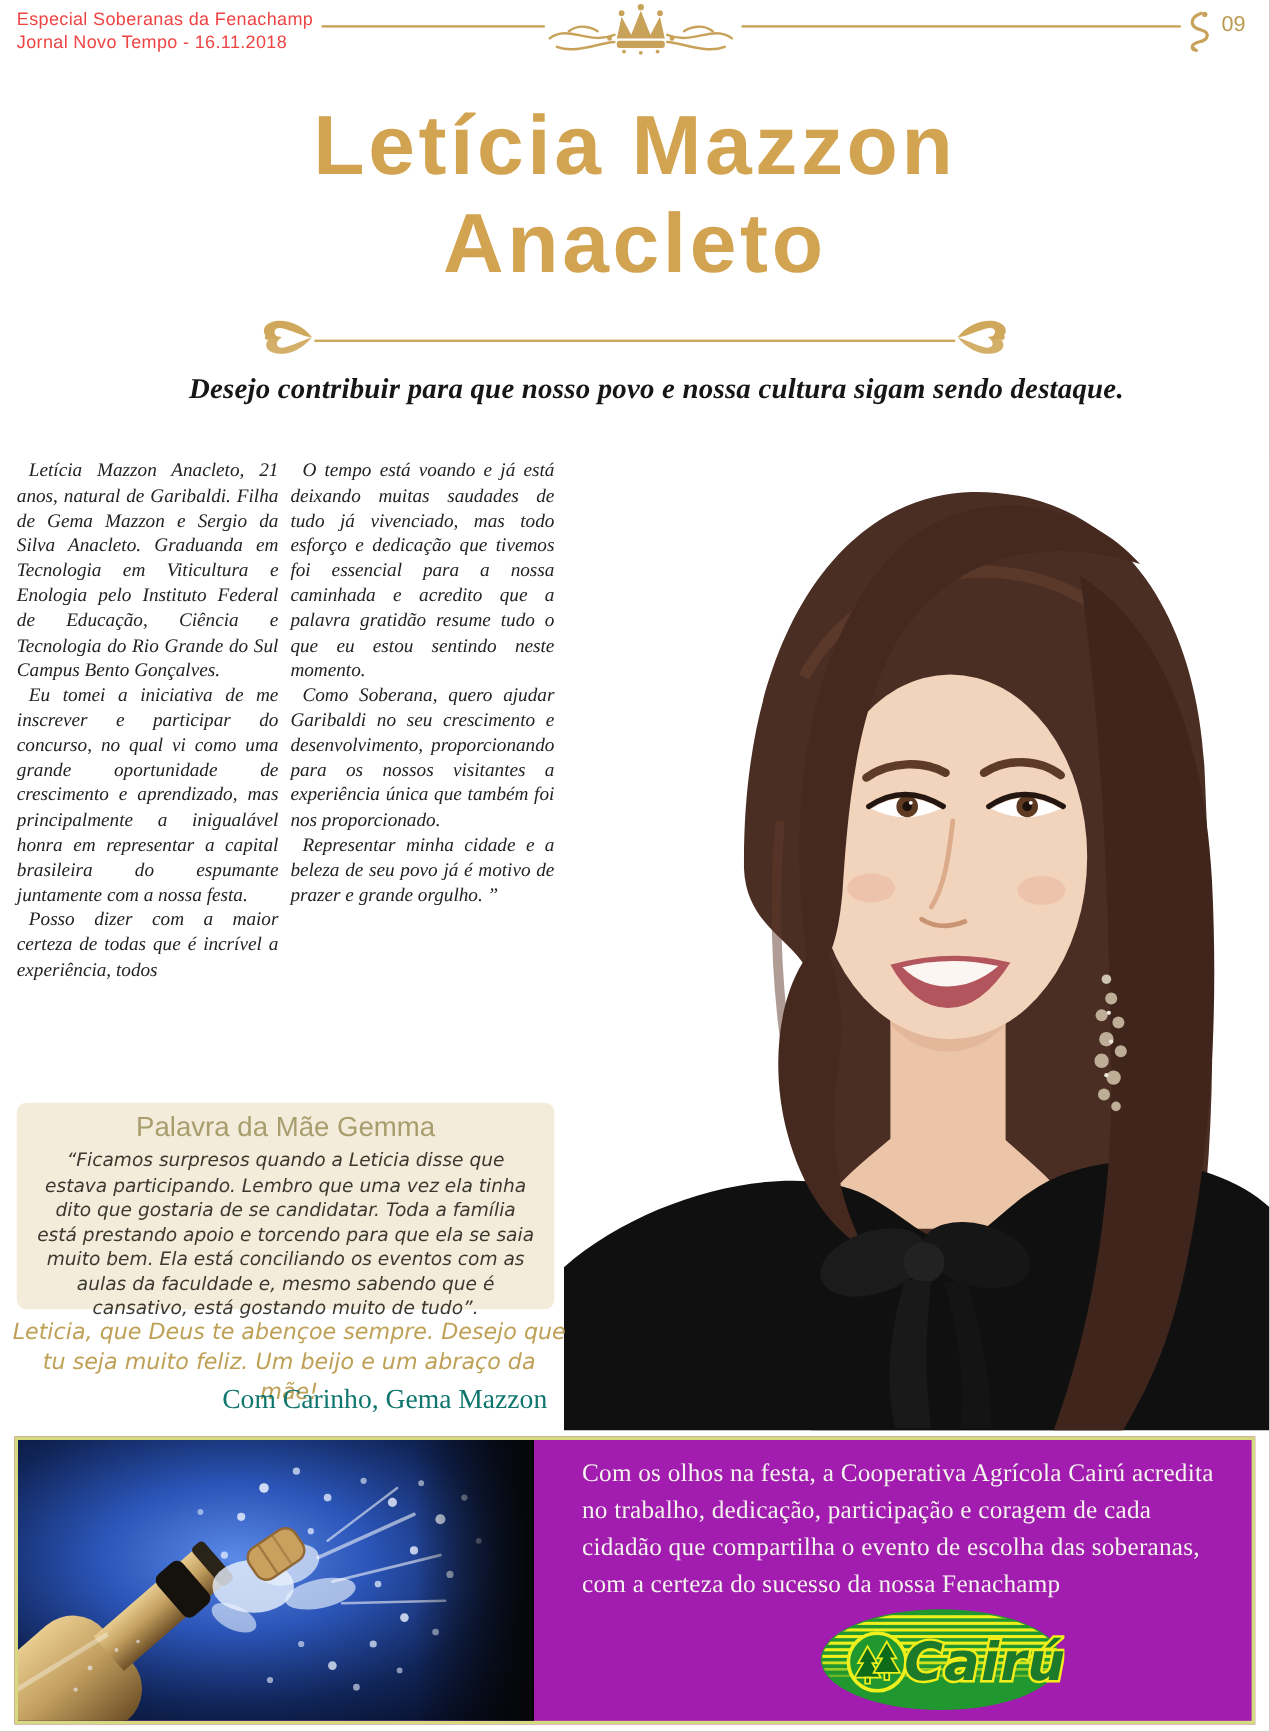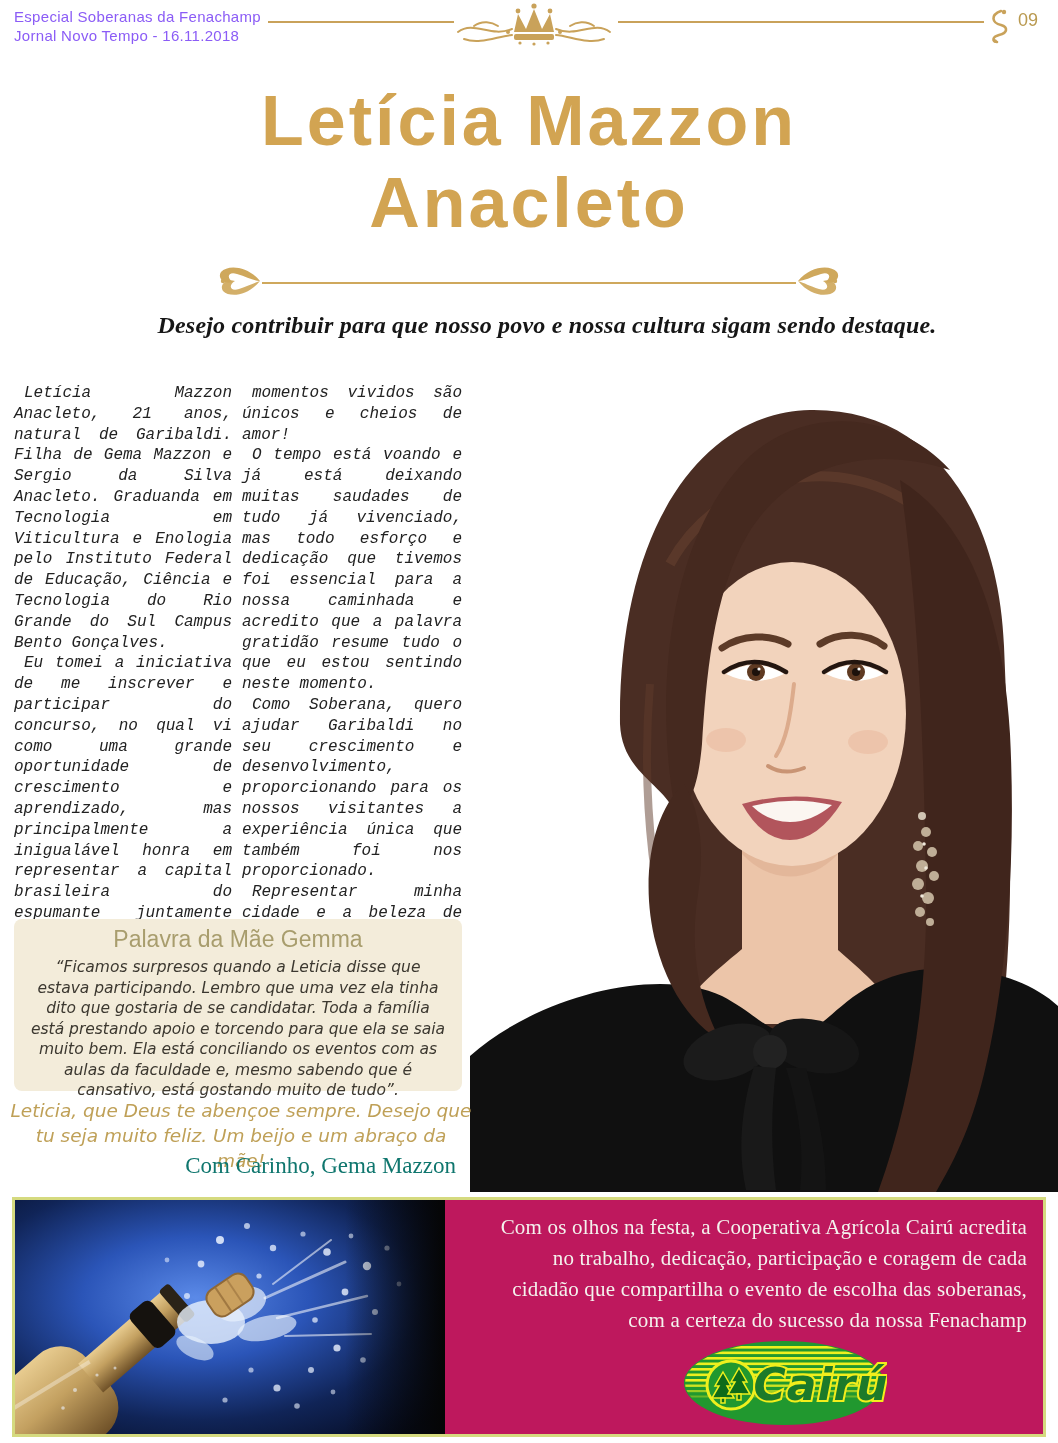--- a/index.html
+++ b/index.html
@@ -3,21 +3,21 @@
 <meta charset="utf-8">
 <style>
   * { margin:0; padding:0; box-sizing:border-box; }
   body { background:#888; font-family:"Liberation Sans", sans-serif; }
   .page {
     position:relative; width:1058px; height:1443px; margin:0 auto;
     background:#ffffff; overflow:hidden;
   }
 
   
-  .kicker { position:absolute; left:14px; top:7px; color:#8b5cf6; font-size:15px; line-height:19px; letter-spacing:.3px; }
+  .kicker { position:absolute; left:14px; top:7px; color:#ef4444; font-size:15px; line-height:19px; letter-spacing:.3px; }
   .rule { position:absolute; height:2px; background:#c9a25a; }
   .rule-left  { left:268px; top:21px; width:186px; }
   .rule-right { left:618px; top:21px; width:366px; }
   .crown-wrap { position:absolute; left:452px; top:2px; }
   .pageflourish-wrap { position:absolute; left:986px; top:8px; }
   .pagenum { position:absolute; left:1018px; top:10px; color:#b9994f; font-size:18px; }
 
   
   .title {
     position:absolute; left:0; top:80px; width:100%; text-align:center;
@@ -32,21 +32,21 @@
   
   .subtitle {
     position:absolute; left:0; top:312px; width:100%; text-align:center;
     font-family:"Liberation Serif", serif; font-style:italic; font-weight:bold;
     font-size:24px; color:#161616; letter-spacing:.2px;padding-left:36px;
   }
 
   
   .article-col {
     position:absolute; top:383px;
-    font-family:Liberation Mono, monospace; font-style:italic;
+    font-family:Liberation Serif, serif; font-style:italic;
     font-size:16px; line-height:20.8px; color:#222; text-align:justify;
   }
   .col1 { left:14px;  width:218px; }
   .col2 { left:242px; width:220px; }
   .article-col p { margin:0; text-indent:10px; }
 
   
   .portrait { position:absolute; left:470px; top:384px; width:588px; height:808px; }
 
   
@@ -68,21 +68,21 @@
     color:#bfa057; font-size:18.5px; line-height:25px;
   }
   .signature {
     position:absolute; left:14px; top:1153px; width:448px; text-align:right; padding-right:6px;
     font-family:"Liberation Serif", serif; color:#0f766e; font-size:23px;
   }
 
   
   .ad {
     position:absolute; left:12px; top:1197px; width:1034px; height:240px;
-    border:3px solid #d5da7f; background:#be185d; display:flex;text-align:right;
+    border:3px solid #d5da7f; background:#a21caf; display:flex;
   }
   .ad-photo { width:430px; height:100%; flex:none; }
   .ad-right { flex:1; padding:12px 16px 0 40px; }
   .ad-text {
     color:#f4f3ee; font-family:"Liberation Serif", serif;
     font-size:21px; line-height:31px; letter-spacing:.2px;
   }
   .ad-logo-row { display:flex; justify-content:center; padding-left:56px; margin-top:2px; }
 </style>
 </head>
@@ -157,21 +157,20 @@
   </div>
 
   <div class="subtitle">Desejo contribuir para que nosso povo e nossa cultura sigam sendo destaque.</div>
 
   <div class="article-col col1">
     <p>Letícia Mazzon Anacleto, 21 anos, natural de Garibaldi. Filha de Gema Mazzon e Sergio da Silva Anacleto. Graduanda em Tecnologia em Viticultura e Enologia pelo Instituto Federal de Educação, Ciência e Tecnologia do Rio Grande do Sul Campus Bento Gonçalves.</p>
     <p>Eu tomei a iniciativa de me inscrever e participar do concurso, no qual vi como uma grande oportunidade de crescimento e aprendizado, mas principalmente a inigualável honra em representar a capital brasileira do espumante juntamente com a nossa festa.</p>
     <p>Posso dizer com a maior certeza de todas que é incrível a experiência, todos</p>
   </div>
   <div class="article-col col2">
-    <p>momentos vividos são únicos e cheios de amor!</p>
     <p>O tempo está voando e já está deixando muitas saudades de tudo já vivenciado, mas todo esforço e dedicação que tivemos foi essencial para a nossa caminhada e acredito que a palavra gratidão resume tudo o que eu estou sentindo neste momento.</p>
     <p>Como Soberana, quero ajudar Garibaldi no seu crescimento e desenvolvimento, proporcionando para os nossos visitantes a experiência única que também foi nos proporcionado.</p>
     <p>Representar minha cidade e a beleza de seu povo já é motivo de prazer e grande orgulho. ”</p>
   </div>
 
   <div class="portrait">
     <svg width="588" height="808" viewBox="0 0 588 808">
       <rect width="588" height="808" fill="#ffffff"></rect>
 
       <path fill="#4a2d23" d="M150 340 C148 140 235 28 340 26 C455 24 528 118 534 262 C540 410 548 560 524 688 C510 756 486 786 464 808 L206 808 C232 706 218 520 206 432 C196 400 152 390 150 340 Z"></path>

